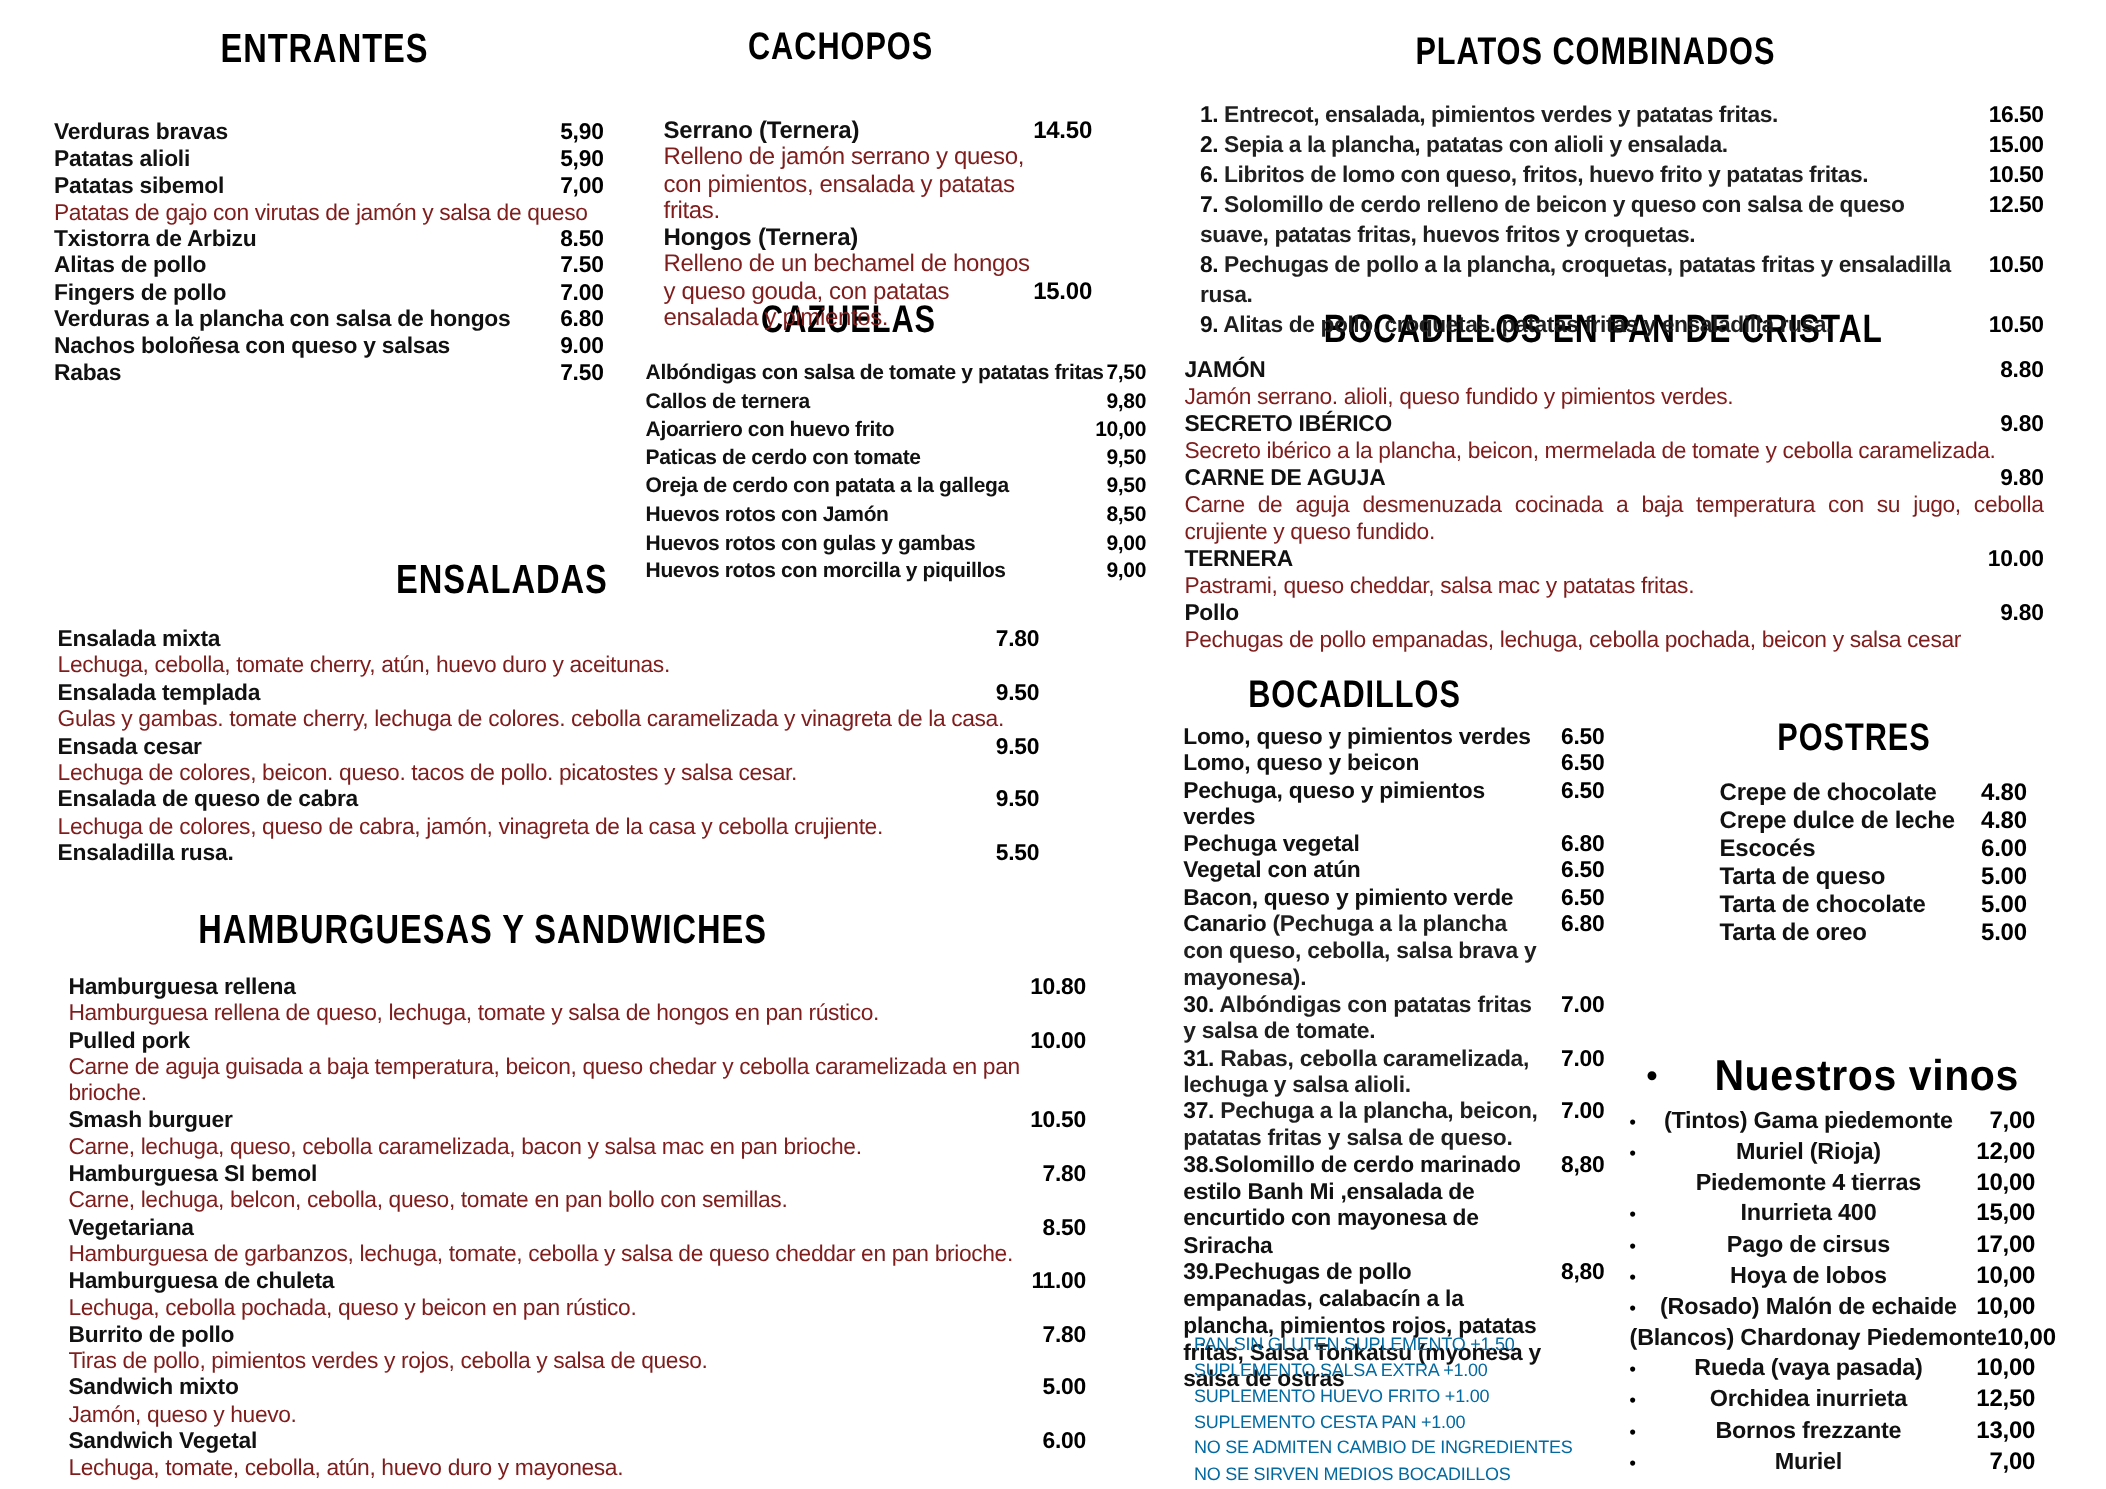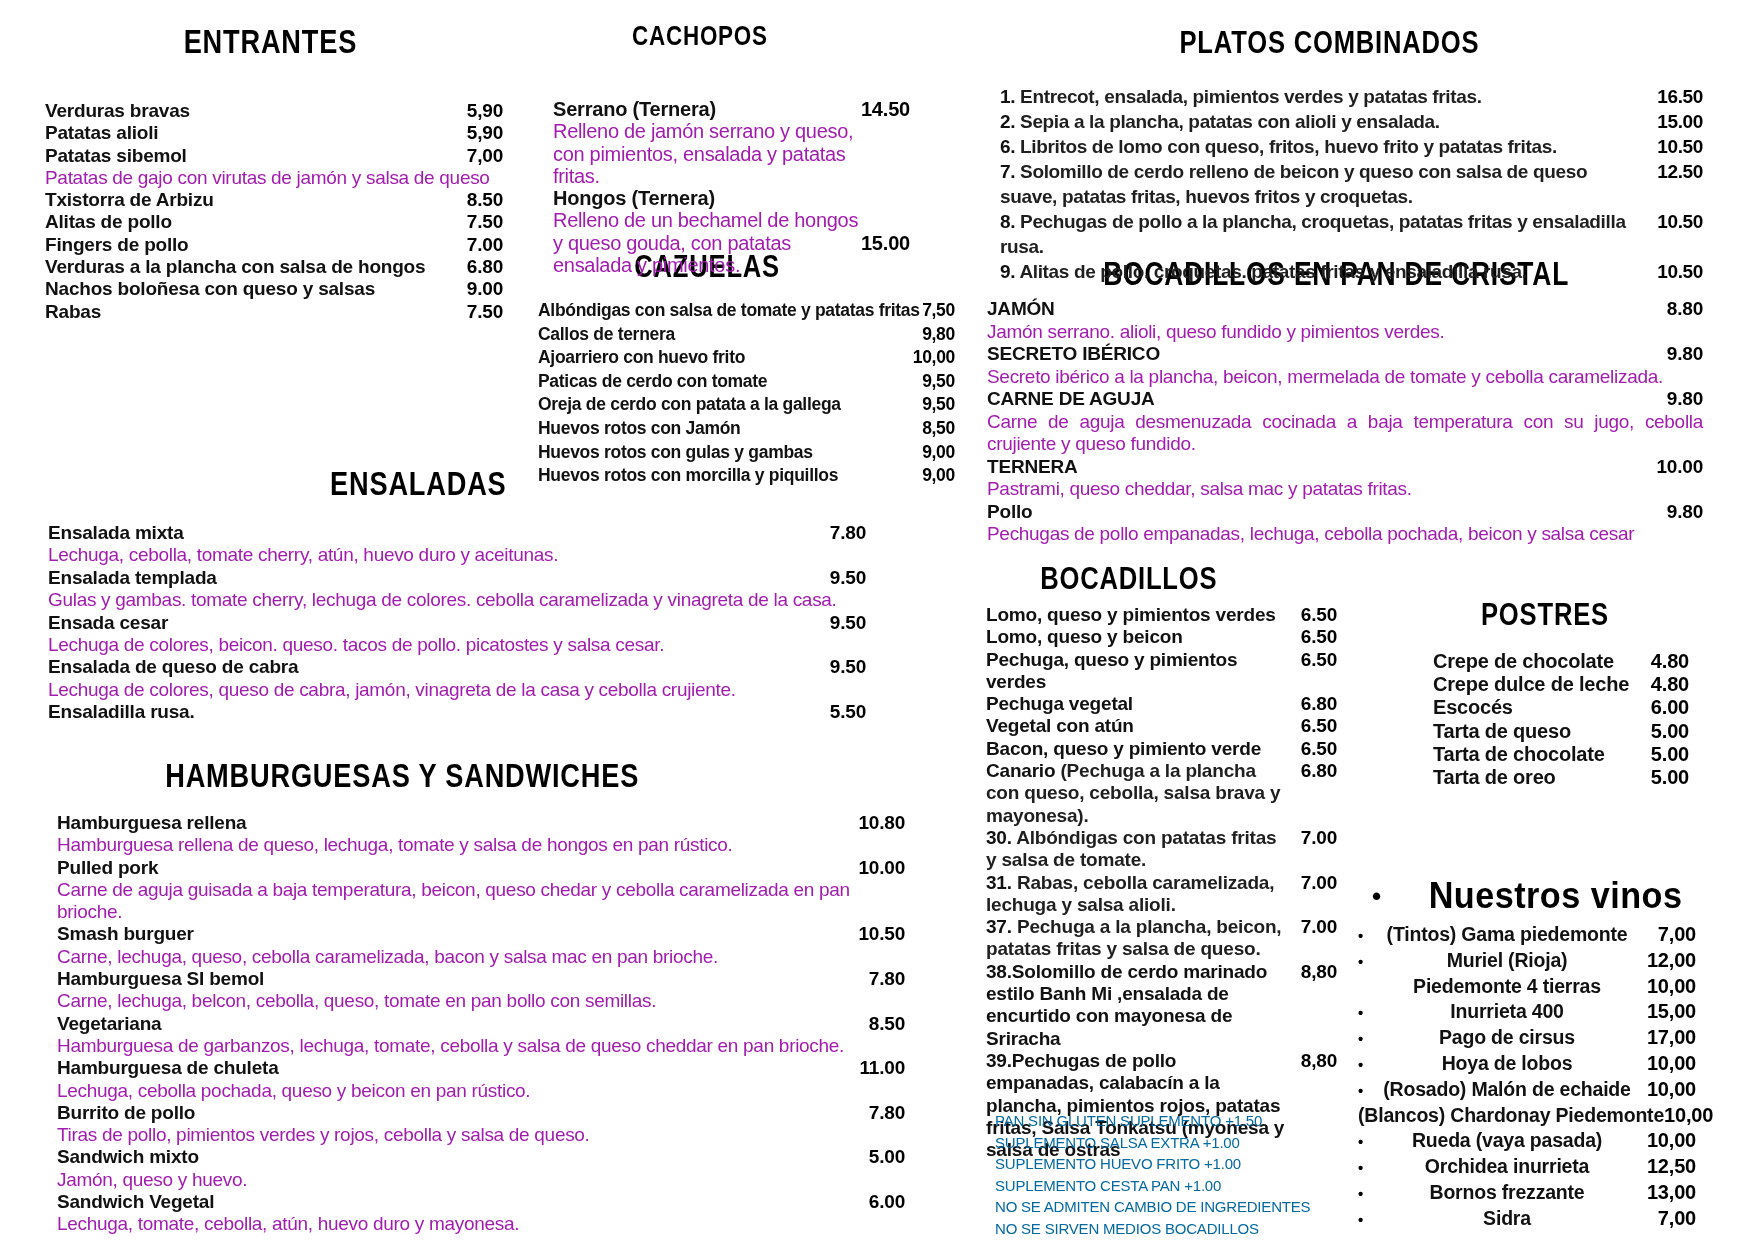--- a/index.html
+++ b/index.html
@@ -10,21 +10,21 @@
   .sec-title{position:absolute;text-align:center;font-weight:900;color:#000;}
   .sec-title>span{display:inline-block;transform:scaleX(0.8);transform-origin:center;letter-spacing:1px;white-space:nowrap;}
   .list{position:absolute;}
   .mi{position:relative;}
   .mi-line{position:relative;padding-right:var(--pw,58px);letter-spacing:-0.2px;}
   .mi-name{font-weight:bold;color:#111;}
   .mi-num{font-weight:bold;color:#111;}
   .mi-rest{font-weight:bold;color:#1f1f1f;}
   .mi-text{font-weight:normal;color:#0369a1;}
   .mi-price{position:absolute;right:0;top:0;font-weight:bold;color:#000;}
-  .mi-desc{font-weight:normal;color:#a21caf;letter-spacing:-0.3px;}
+  .mi-desc{font-weight:normal;color:#7f1d1d;letter-spacing:-0.3px;}
   .mi-desc.just{text-align:justify;}
 
   
   .entrantes{left:45px;top:100px;width:458px;font-size:19px;line-height:22.3px;--pw:55px;}
   .cachopos{left:553px;top:66px;width:357px;font-size:20px;line-height:22.3px;margin-top:32px;--pw:52px;}
   .cachopos .mi-desc{width:315px;}
   .cazuelas{left:538px;top:299px;width:417px;font-size:17.5px;line-height:23.6px;--pw:48px;}
   .cazuelas .mi-line{white-space:nowrap;letter-spacing:-0.3px;}
   .ensaladas{left:48px;top:522px;width:818px;font-size:19px;line-height:22.4px;--pw:55px;}
   .hamburguesas{left:57px;top:812px;width:848px;font-size:19px;line-height:22.3px;--pw:55px;}
@@ -49,21 +49,21 @@
   .vinos .mi-bullet{width:18px;font-size:15px;font-weight:bold;color:#000;}
   .vinos .mi-name{flex:1;text-align:center;font-weight:bold;white-space:nowrap;}
   .vinos .mi-price{position:static;width:58px;text-align:right;font-size:20px;}
 </style>
 </head>
 <body>
 
 <div class="page">
 
   <div class="sec-title" style="left:40px;top:22px;width:460px;font-size:34px;"><span>ENTRANTES</span></div>
-  <div class="sec-title" style="left:510px;top:20px;width:380px;font-size:28px;"><span>CACHOPOS</span></div>
+  <div class="sec-title" style="left:510px;top:20px;width:380px;font-size:32px;"><span>CACHOPOS</span></div>
   <div class="sec-title" style="left:517px;top:248px;width:380px;font-size:32px;"><span>CAZUELAS</span></div>
   <div class="sec-title" style="left:118px;top:464px;width:600px;font-size:34px;"><span>ENSALADAS</span></div>
   <div class="sec-title" style="left:979px;top:24px;width:700px;font-size:32px;"><span>PLATOS COMBINADOS</span></div>
   <div class="sec-title" style="left:47px;top:756px;width:710px;font-size:34px;"><span>HAMBURGUESAS Y SANDWICHES</span></div>
   <div class="sec-title" style="left:986px;top:255px;width:700px;font-size:33px;"><span>BOCADILLOS EN PAN DE CRISTAL</span></div>
   <div class="sec-title" style="left:979px;top:560px;width:300px;font-size:32px;"><span>BOCADILLOS</span></div>
   <div class="sec-title" style="left:1415px;top:596px;width:260px;font-size:32px;"><span>POSTRES</span></div>
 
   <div class="list entrantes">
       <div class="mi">
@@ -408,20 +408,20 @@
         <div class="mi">
           <div class="mi-line">
             <span class="mi-bullet">•</span>
             <span class="mi-name">Bornos frezzante</span>
             <span class="mi-price">13,00</span>
           </div>
         </div>
         <div class="mi">
           <div class="mi-line">
             <span class="mi-bullet">•</span>
-            <span class="mi-name">Sidra</span>
+            <span class="mi-name">Muriel</span>
             <span class="mi-price">7,00</span>
           </div>
         </div>
       </div>
   </div>
 
 </div>
 
 </body></html>

